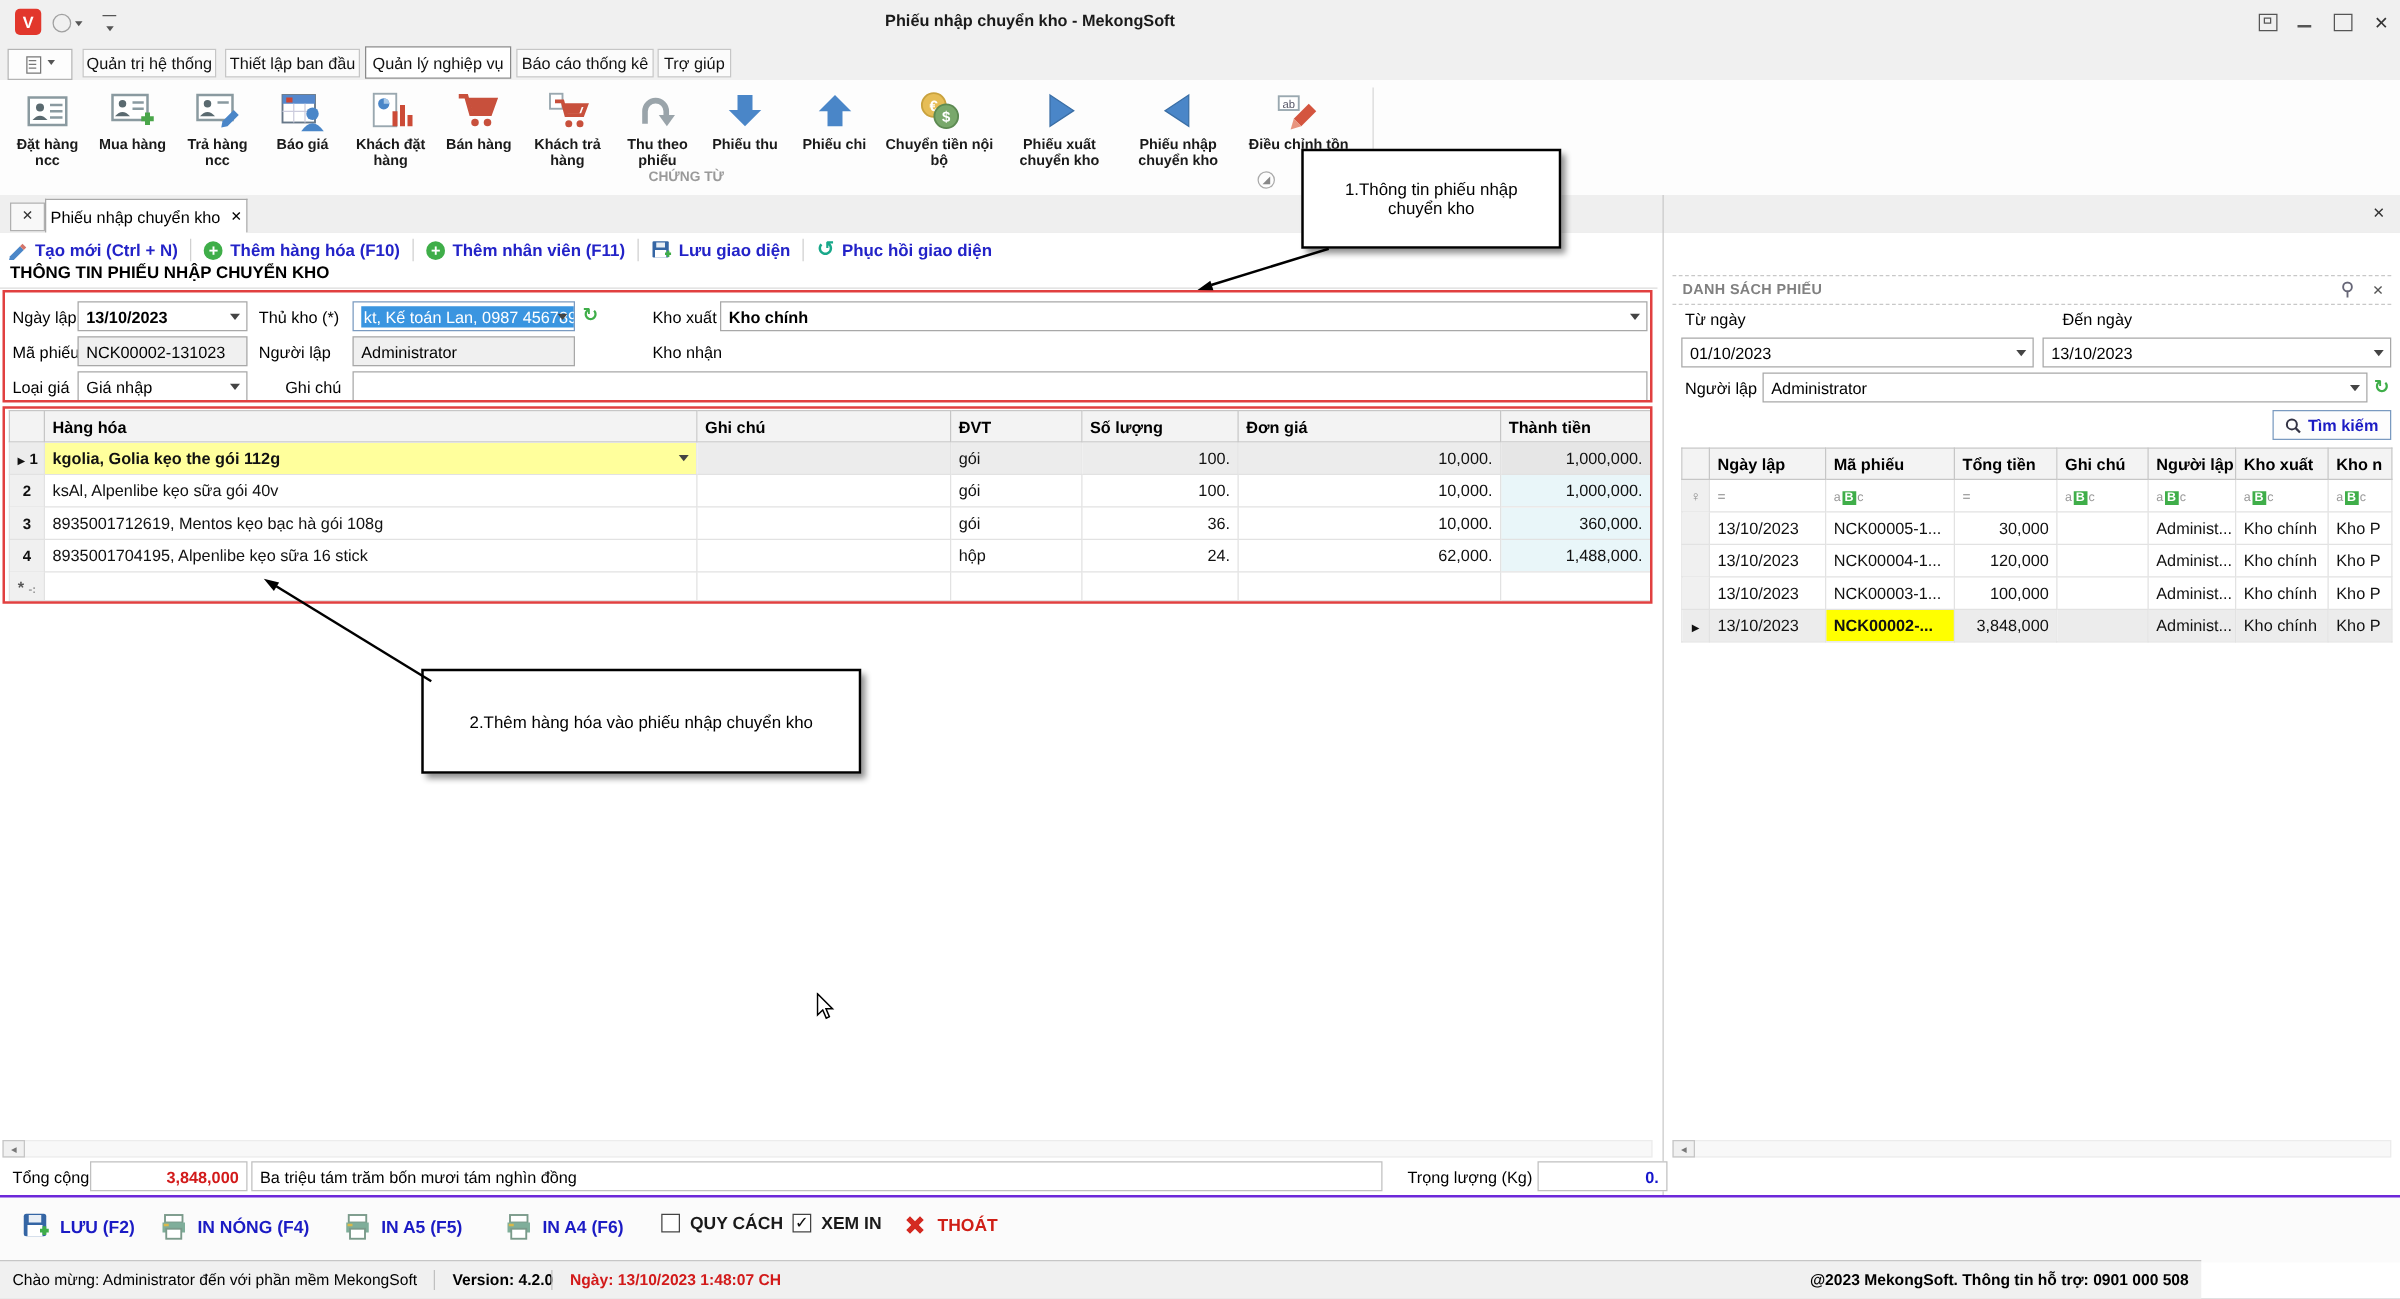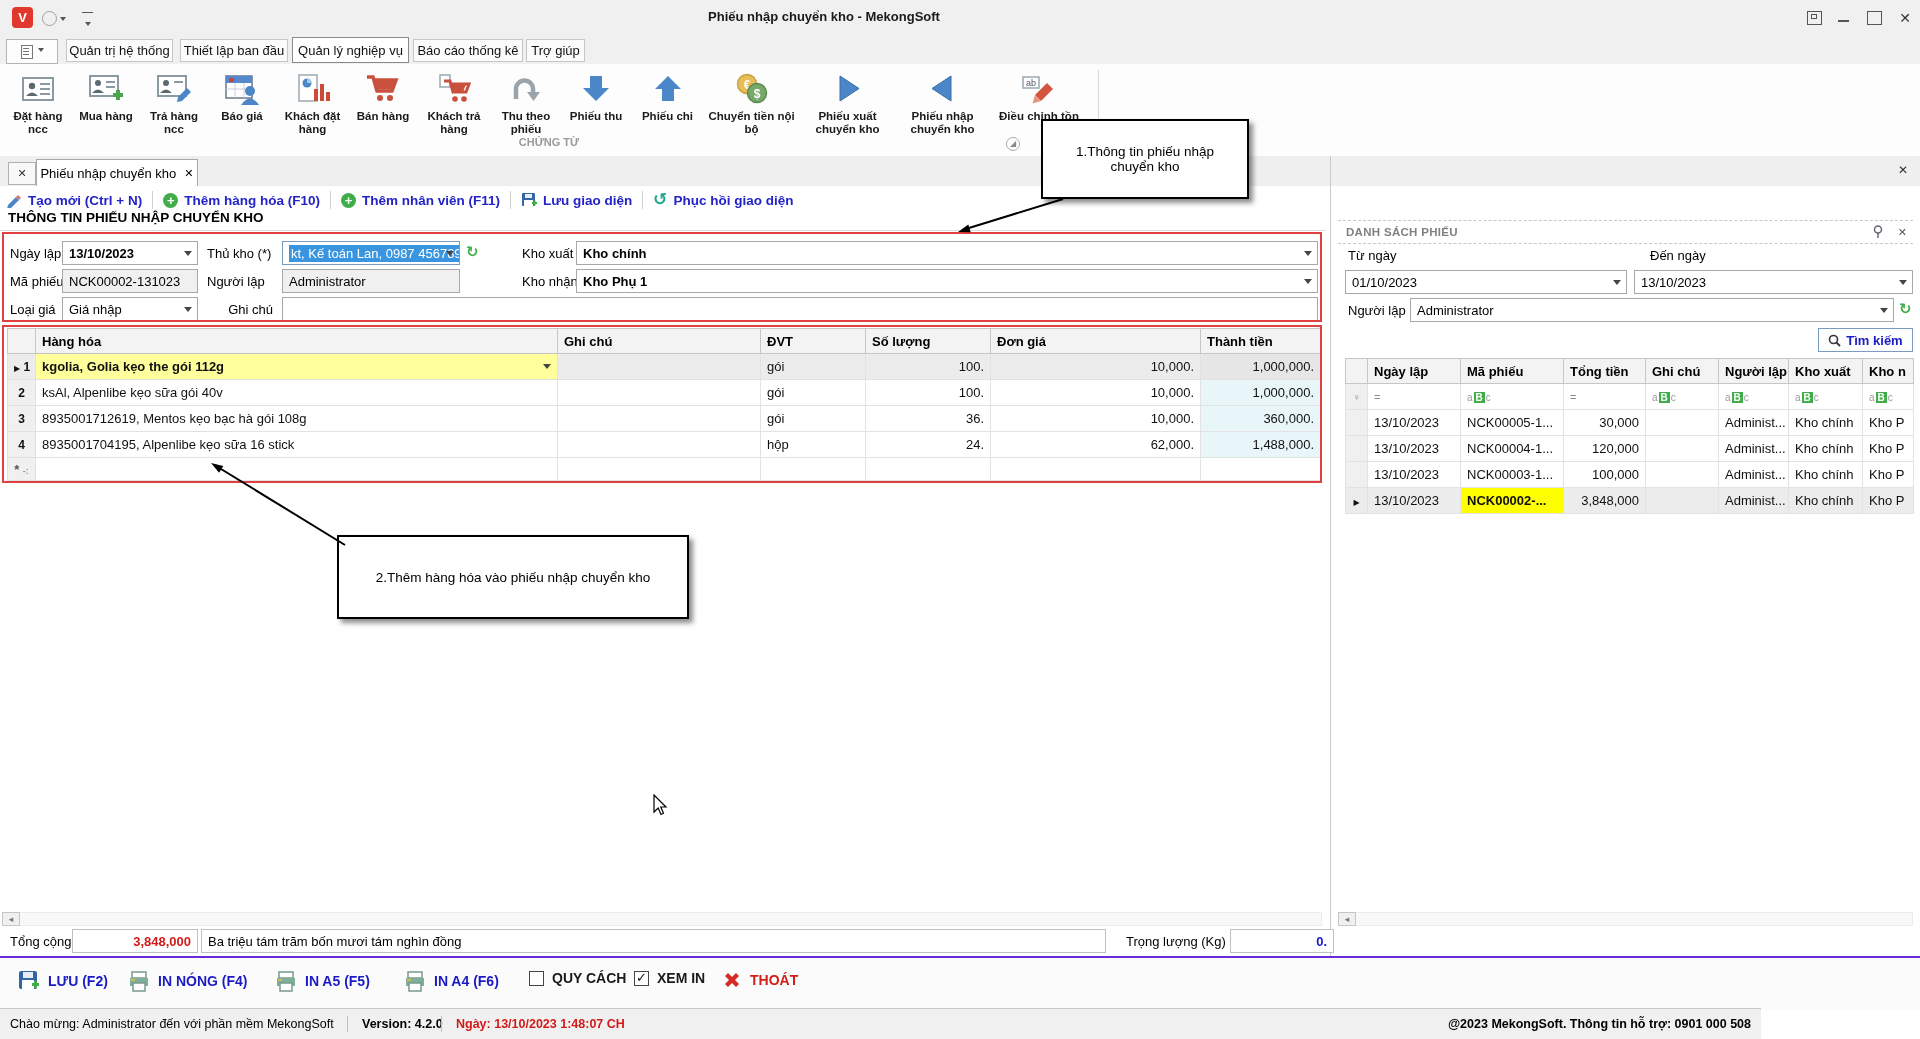--- a/index.html
+++ b/index.html
@@ -388,24 +388,20 @@
 
   <span class="lbl" style="left:10px;top:274px;">Mã phiếu</span>
   <div class="fld ro" style="left:62px;top:269px;width:136px;">
       <span>NCK00002-131023</span>
     </div>
   <span class="lbl" style="left:207px;top:274px;">Người lập</span>
   <div class="fld ro" style="left:282px;top:269px;width:178px;">
       <span>Administrator</span>
     </div>
   <span class="lbl" style="left:522px;top:274px;">Kho nhận</span>
-  <div class="fld bold" style="left:576px;top:269px;width:742px;">
-      <span>Kho Phụ 1</span>
-      <span class="arr"></span>
-    </div>
 
   <span class="lbl" style="left:10px;top:302px;">Loại giá</span>
   <div class="fld" style="left:62px;top:297px;width:136px;">
       <span>Giá nhập</span>
       <span class="arr"></span>
     </div>
   <span class="lbl" style="left:207px;top:302px;width:66px;text-align:right;">Ghi chú</span>
   <div class="fld" style="left:282px;top:297px;width:1036px;">
       <span></span>
     </div>

